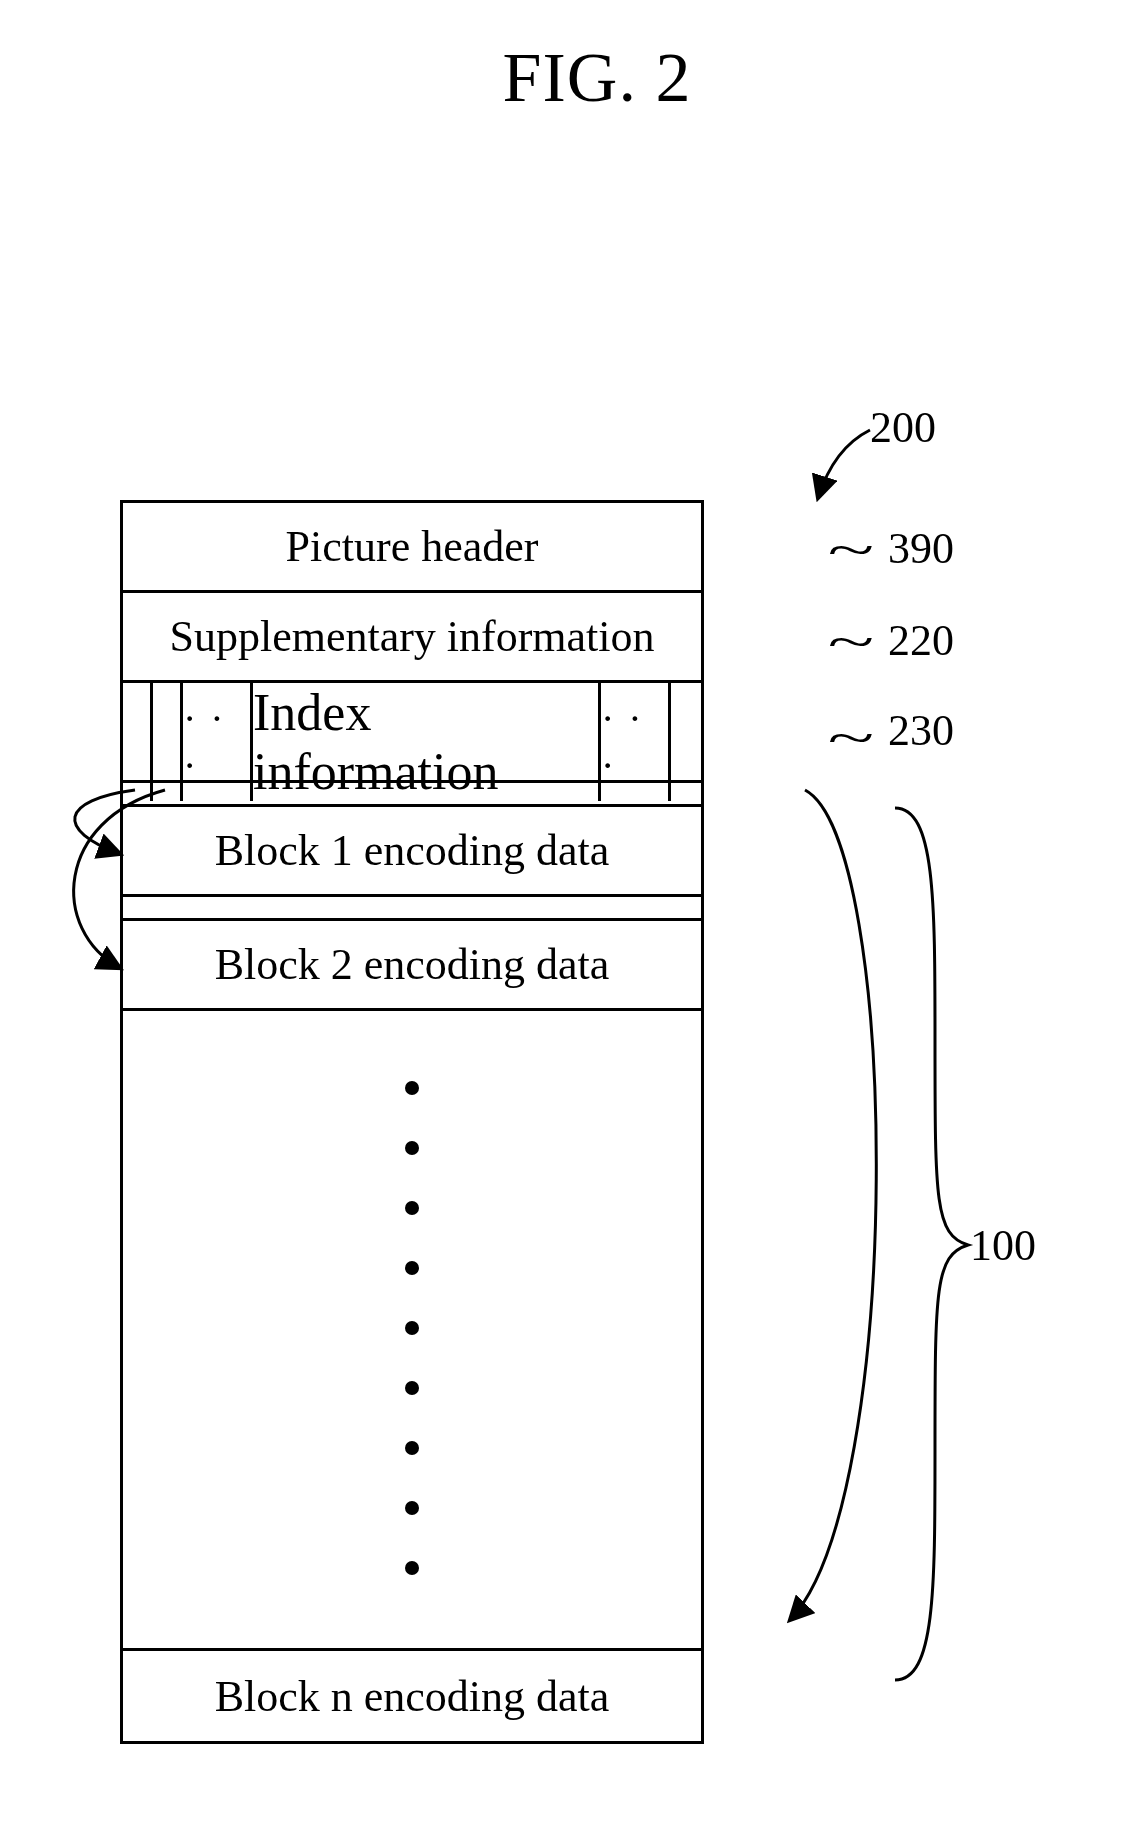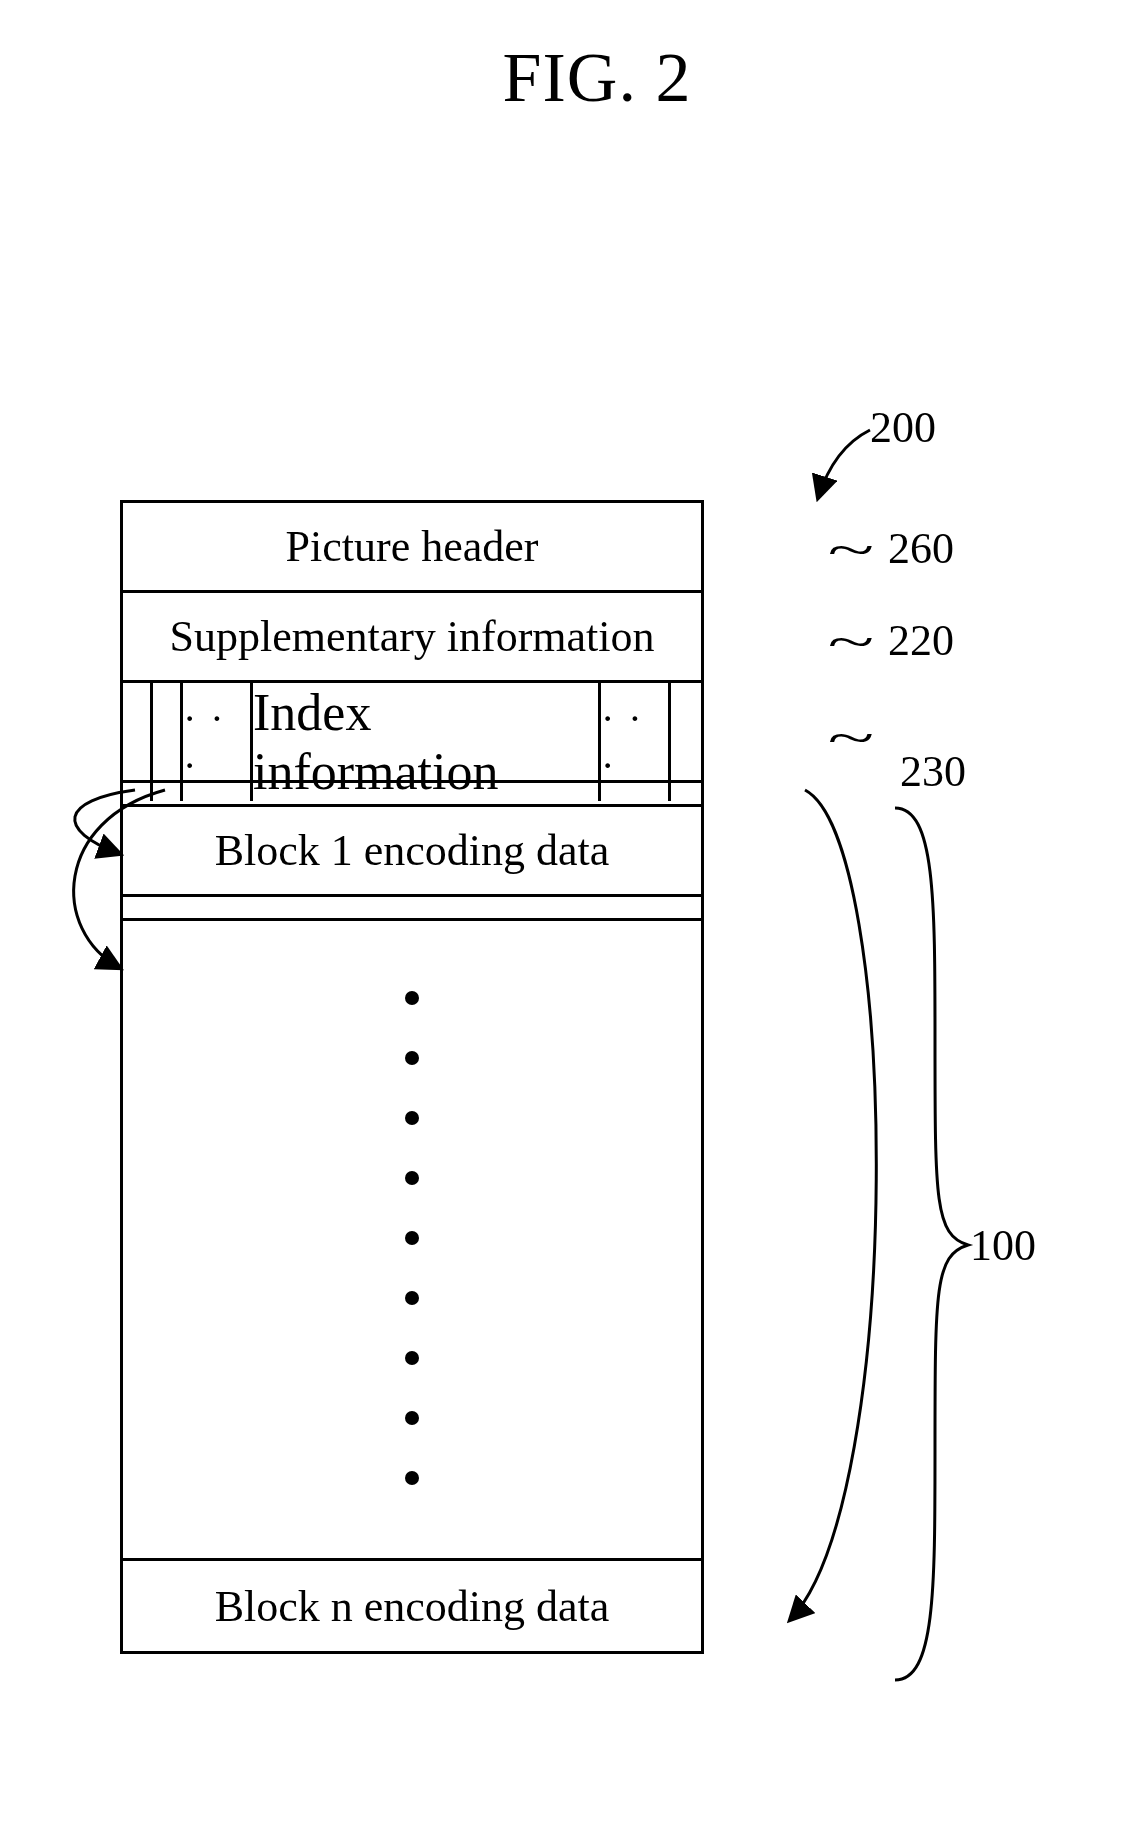--- a/index.html
+++ b/index.html
@@ -106,43 +106,44 @@
     <div class="index-cell"></div>
     <div class="index-cell dots">· · ·</div>
     <div class="index-cell">Index information</div>
     <div class="index-cell dots">· · ·</div>
     <div class="index-cell"></div>
   </div>
 
   <div class="gap-row"></div>
   <div class="row">Block 1 encoding data</div>
   <div class="gap-row"></div>
+  <div class="row">Block 2 encoding data</div>
 
   <div class="omit-row">
     <div class="vdot" style="top:70px"></div>
     <div class="vdot" style="top:130px"></div>
     <div class="vdot" style="top:190px"></div>
     <div class="vdot" style="top:250px"></div>
     <div class="vdot" style="top:310px"></div>
     <div class="vdot" style="top:370px"></div>
     <div class="vdot" style="top:430px"></div>
     <div class="vdot" style="top:490px"></div>
     <div class="vdot" style="top:550px"></div>
   </div>
 
   <div class="row last">Block n encoding data</div>
 </div>
 
 <div class="ref-label" style="left:870px; top:402px;">200</div>
 <div class="tilde" style="left:838px; top:522px;">~</div>
-<div class="ref-label" style="left:888px; top:523px;">260</div>
+<div class="ref-label" style="left:888px; top:523px;">390</div>
 <div class="tilde" style="left:838px; top:614px;">~</div>
 <div class="ref-label" style="left:888px; top:615px;">220</div>
 <div class="tilde" style="left:838px; top:710px;">~</div>
-<div class="ref-label" style="left:888px; top:746px;margin-left:12px;">230</div>
+<div class="ref-label" style="left:888px; top:705px;">230</div>
 <div class="ref-label" style="left:970px; top:1220px;">100</div>
 
 <svg class="overlay" viewBox="0 0 1146 1822">
   <defs>
     <marker id="arrow" viewBox="0 0 12 12" refX="10" refY="6" markerWidth="9" markerHeight="9" orient="auto-start-reverse">
       <path d="M 0 0 L 12 6 L 0 12 z" fill="#000"></path>
     </marker>
   </defs>
 
   <path d="M 870 430 C 850 440, 830 460, 818 498" fill="none" stroke="#000" stroke-width="3" marker-end="url(#arrow)"></path>

